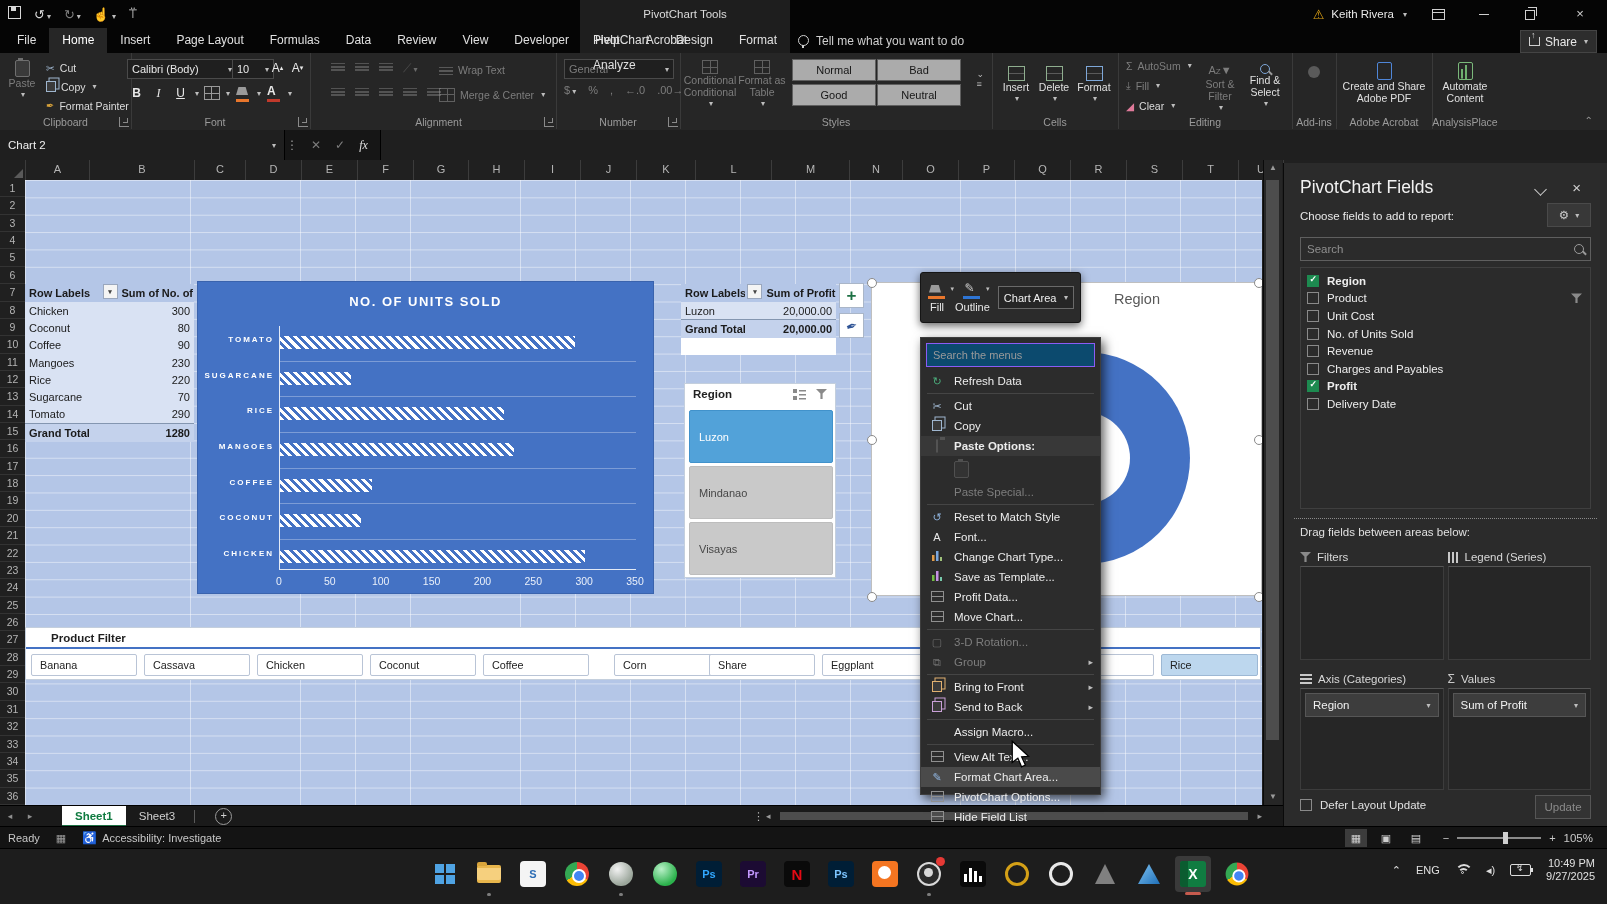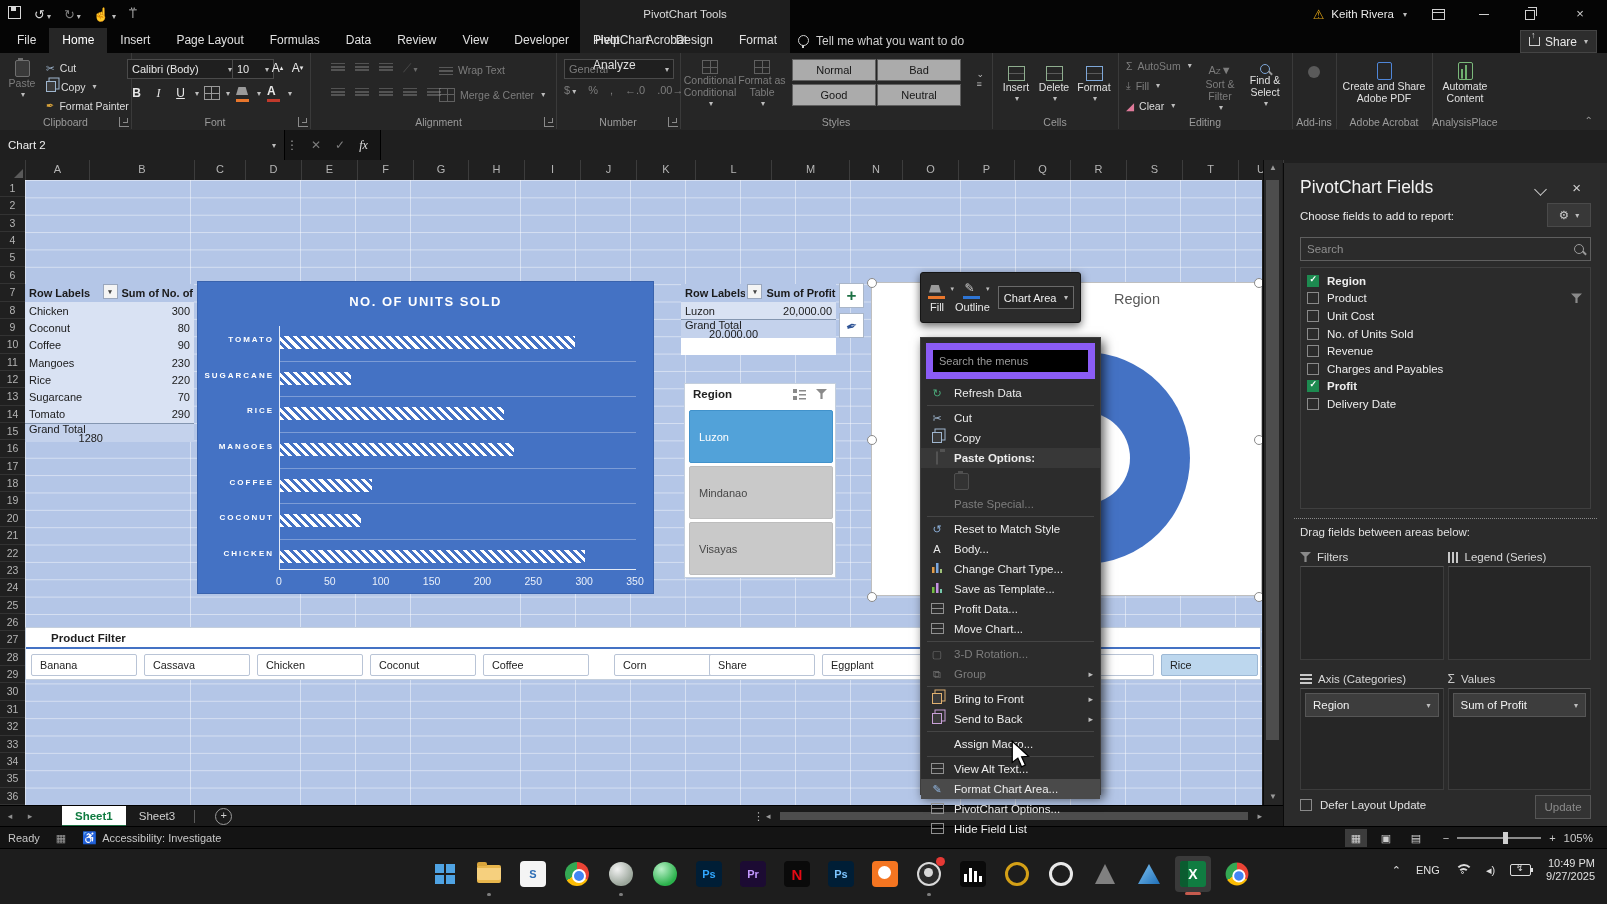--- a/index.html
+++ b/index.html
@@ -82,21 +82,21 @@
   .banner{position:absolute;left:0;top:0;width:1237px;height:87px;background:#305496;display:flex;align-items:center;}
   .banner-title{margin-left:432px;font-size:45px;font-weight:bold;color:#fff;letter-spacing:1px;transform:scaleX(1.02);transform-origin:left;}
 
   
   .ptable{position:absolute;font-size:11px;color:#1a1a1a;}
   .ptr{display:flex;}
   .ptc{padding:0 4px;display:flex;align-items:center;overflow:hidden;white-space:nowrap;}
   .num{justify-content:flex-end;}
   .phead{background:#b4c6e7;font-weight:bold;height:18px;}
   .pdata{background:#d9e2f3;height:17.3px;}
-  .ptot{background:#c4d2ec;font-weight:normal;height:18px;border-top:1px solid #8496b0;flex-direction:column;}
+  .ptot{background:#c4d2ec;font-weight:bold;height:18px;border-top:1px solid #8496b0;}
   .filterbtn{width:13px;height:13px;background:#f4f4f4;border:1px solid #9aa7bd;display:flex;align-items:center;justify-content:center;font-size:7px;color:#444;flex:none;margin-left:2px;}
   .pt-empty{background:#fff;height:17px;}
 
   
   .bcpanel{position:absolute;left:172px;top:101px;width:457px;height:313px;background:#4472c4;border:1px solid #3a63ad;box-sizing:border-box;}
   .bctitle{text-align:center;margin-top:12px;font-size:13px;font-weight:bold;letter-spacing:1.5px;color:#fff;}
   .bcplot{position:absolute;left:81px;top:44px;width:356px;height:243px;border-left:1.5px solid rgba(255,255,255,.85);border-bottom:1.5px solid rgba(255,255,255,.85);}
   .bcrow{position:relative;height:34.7px;border-bottom:1px solid rgba(255,255,255,.3);}
   .bcrow:last-child{border-bottom:none;}
   .bclab{position:absolute;left:-80px;width:74px;text-align:right;top:9px;font-size:8px;font-weight:bold;letter-spacing:2px;color:#fff;}
@@ -150,21 +150,21 @@
   .mini{position:absolute;left:920px;top:272px;width:161px;height:51px;background:#2b2b2b;border:1px solid #151515;border-radius:3px;box-shadow:0 3px 8px rgba(0,0,0,.6);z-index:40;display:flex;align-items:center;padding:0 6px;box-sizing:border-box;gap:8px;}
   .mtbtn{display:flex;flex-direction:column;align-items:center;font-size:11px;color:#e8e8e8;gap:2px;}
   .mtic{position:relative;width:20px;height:16px;}
   .mtic .swatch{position:absolute;left:1px;bottom:0;width:17px;}
   .mtic .g{position:absolute;left:2px;top:-2px;font-size:12px;color:#cfcfcf;}
   .mtdv{font-size:7px;color:#bdbdbd;position:absolute;right:-7px;top:2px;}
   .mcombo{width:84px;height:23px;background:#262626;border:1px solid #6a6a6a;display:flex;align-items:center;justify-content:space-between;padding:0 5px;font-size:11px;color:#f0f0f0;box-sizing:border-box;}
 
   
   .menu{position:absolute;left:920px;top:337px;width:181px;height:458px;background:#2c2c2c;border:1px solid #3e3e3e;box-shadow:3px 4px 10px rgba(0,0,0,.65);z-index:45;box-sizing:border-box;padding-top:5px;}
-  .msearch{margin:0 5px 4px 5px;height:22px;background:#000000;border:7px solid #8b5cf6;color:#9a9a9a;font-size:11px;display:flex;align-items:center;padding-left:6px;}
+  .msearch{margin:0 5px 4px 5px;height:22px;background:#0c4a6e;border:1px solid #8b5cf6;color:#9a9a9a;font-size:11px;display:flex;align-items:center;padding-left:6px;}
   .mitem{position:relative;height:20px;display:flex;align-items:center;padding-left:33px;font-size:11.5px;color:#ececec;white-space:nowrap;}
   .mitem .mic{position:absolute;left:7px;width:18px;text-align:center;font-size:11px;}
   .mitem.dis{color:#7d7d7d;}
   .mitem.hl{background:#4a4a4a;}
   .mitem.hdr{background:#383838;font-weight:bold;}
   .msub{position:absolute;right:7px;font-size:9px;color:#bdbdbd;}
   .msep{border-top:1px solid #454545;margin:2px 6px;}
   .mpaste-row{height:26px;display:flex;align-items:center;padding-left:33px;}
   .ic-clip{width:13px;height:15px;border:1.5px solid #6f6f6f;border-radius:2px;position:relative;background:#3a3a3a;}
   .ic-clip:before{content:"";position:absolute;left:2.5px;top:-3px;width:5px;height:3px;background:#6f6f6f;}
@@ -823,21 +823,21 @@
     <div class="mitem dis">
         <span>Paste Special...</span>
       </div>
     <div class="msep"></div>
     <div class="mitem">
         <span class="mic" style="color:#8fb3dd">↺</span>
         <span>Reset to Match Style</span>
       </div>
     <div class="mitem">
         <span class="mic" style="color:#e8e8e8">A</span>
-        <span>Body...</span>
+        <span>Font...</span>
       </div>
     <div class="mitem">
         <span class="mic"><span class="mi-bars"></span></span>
         <span>Change Chart Type...</span>
       </div>
     <div class="mitem">
         <span class="mic"><span class="mi-bars" style="filter:hue-rotate(60deg)"></span></span>
         <span>Save as Template...</span>
       </div>
     <div class="mitem">

